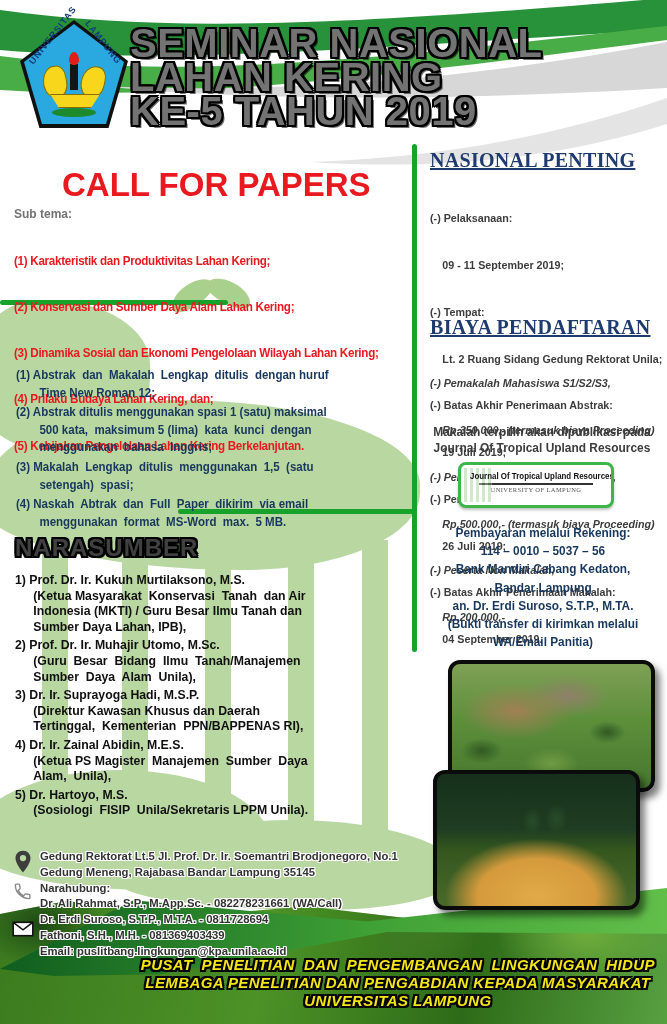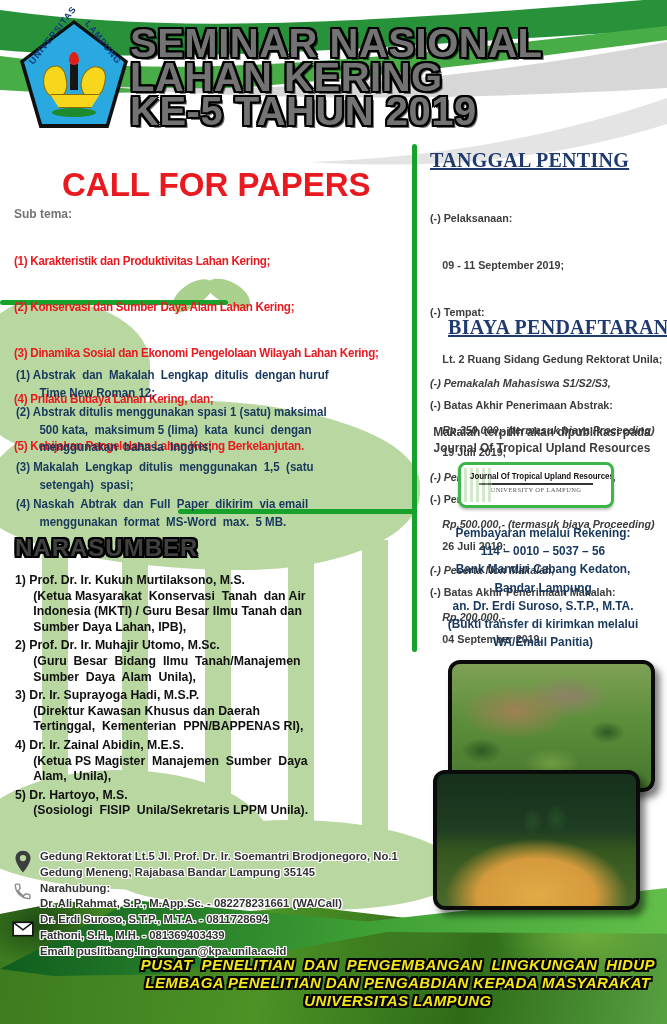--- a/index.html
+++ b/index.html
@@ -70,21 +70,21 @@
   .nara-list{position:absolute;left:15px;top:572px;z-index:2;font-size:12.8px;line-height:15.6px;font-weight:bold;
              color:#101010;transform:scaleX(.96);transform-origin:left top;}
   .spk{margin-bottom:3px;}
   .spk-name{white-space:pre;}
   .spk-role{white-space:pre;padding-left:19px;}
 
   
   .rcol-head{position:absolute;left:430px;z-index:2;font-family:"Liberation Serif",serif;font-size:20px;
              font-weight:bold;color:#1f3a6e;letter-spacing:.3px;text-decoration:underline;white-space:nowrap;}
   .tanggal-head{top:149px;}
-  .biaya-head{top:316px;margin-left:18px;}
+  .biaya-head{top:316px;}
   .rlist{position:absolute;left:430px;z-index:2;font-size:11.3px;line-height:15.6px;font-weight:bold;color:#3c3c3c;
          transform:scaleX(.95);transform-origin:left top;white-space:pre;}
   .tanggal-list{top:180px;}
   .biaya-list{top:345px;font-style:italic;}
   .r-val{padding-left:13px;}
   .biaya-note{position:absolute;left:424px;top:424px;width:236px;z-index:2;font-size:12.3px;line-height:16px;
               font-weight:bold;color:#3c3c3c;text-align:center;white-space:pre-line;transform:scaleX(.97);transform-origin:center top;}
 
   .journal-badge{position:absolute;left:458px;top:462px;width:150px;height:40px;z-index:2;background:#fff;
                  border:3px solid #3cb54a;border-radius:8px;box-shadow:0 2px 3px rgba(0,0,0,.25);overflow:hidden;}
@@ -233,21 +233,21 @@
       <div class="spk-name">4) Dr. Ir. Zainal Abidin, M.E.S.</div>
       <div class="spk-role">(Ketua PS Magister  Manajemen  Sumber  Daya
 Alam,  Unila),</div>
     </div>
     <div class="spk">
       <div class="spk-name">5) Dr. Hartoyo, M.S.</div>
       <div class="spk-role">(Sosiologi  FISIP  Unila/Sekretaris LPPM Unila).</div>
     </div>
   </div>
 
-  <div class="rcol-head tanggal-head">TANGGAL PENTING</div>
+  <div class="rcol-head tanggal-head">NASIONAL PENTING</div>
   <div class="rlist tanggal-list">
     <div>(-) Pelaksanaan:</div>
     <div class="r-val">09 - 11 September 2019;</div>
     <div>(-) Tempat:</div>
     <div class="r-val">Lt. 2 Ruang Sidang Gedung Rektorat Unila;</div>
     <div>(-) Batas Akhir Penerimaan Abstrak:</div>
     <div class="r-val">19 Juli 2019;</div>
     <div>(-) Pengumuman Makalah Diterima:</div>
     <div class="r-val">26 Juli 2019;</div>
     <div>(-) Batas Akhir Penerimaan Makalah:</div>

